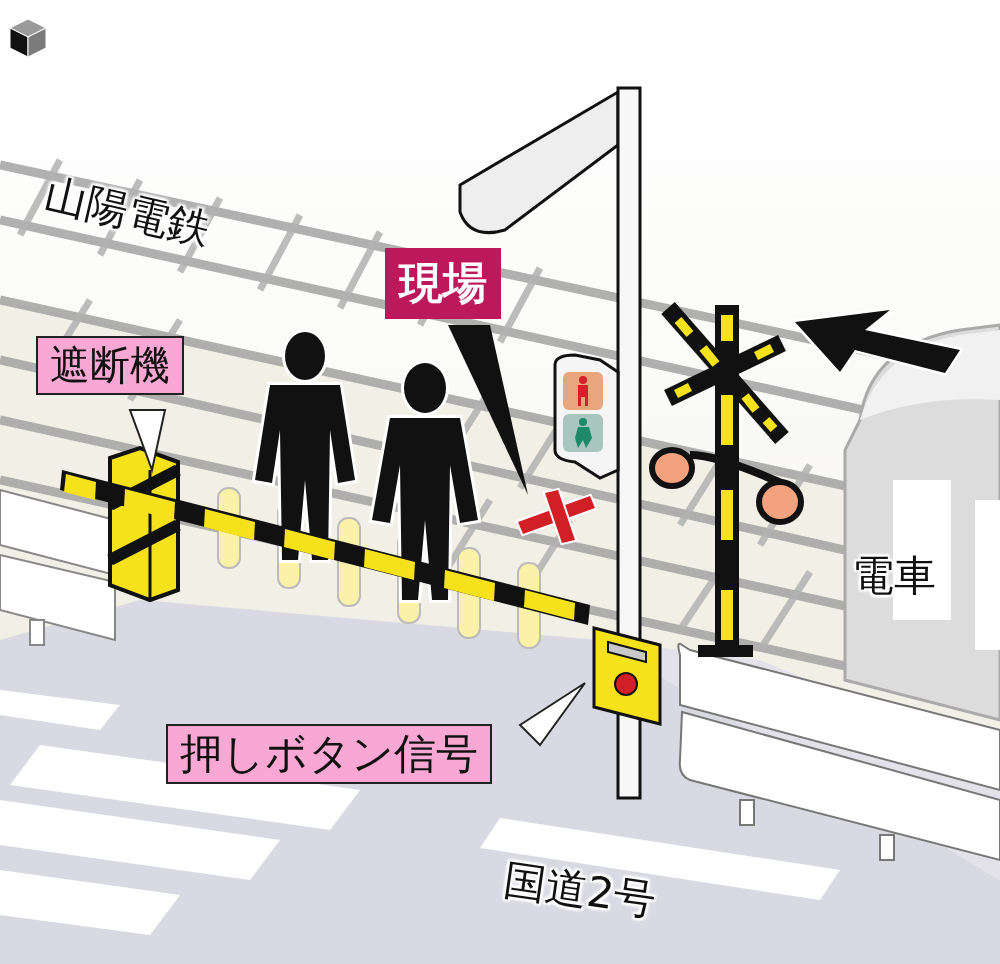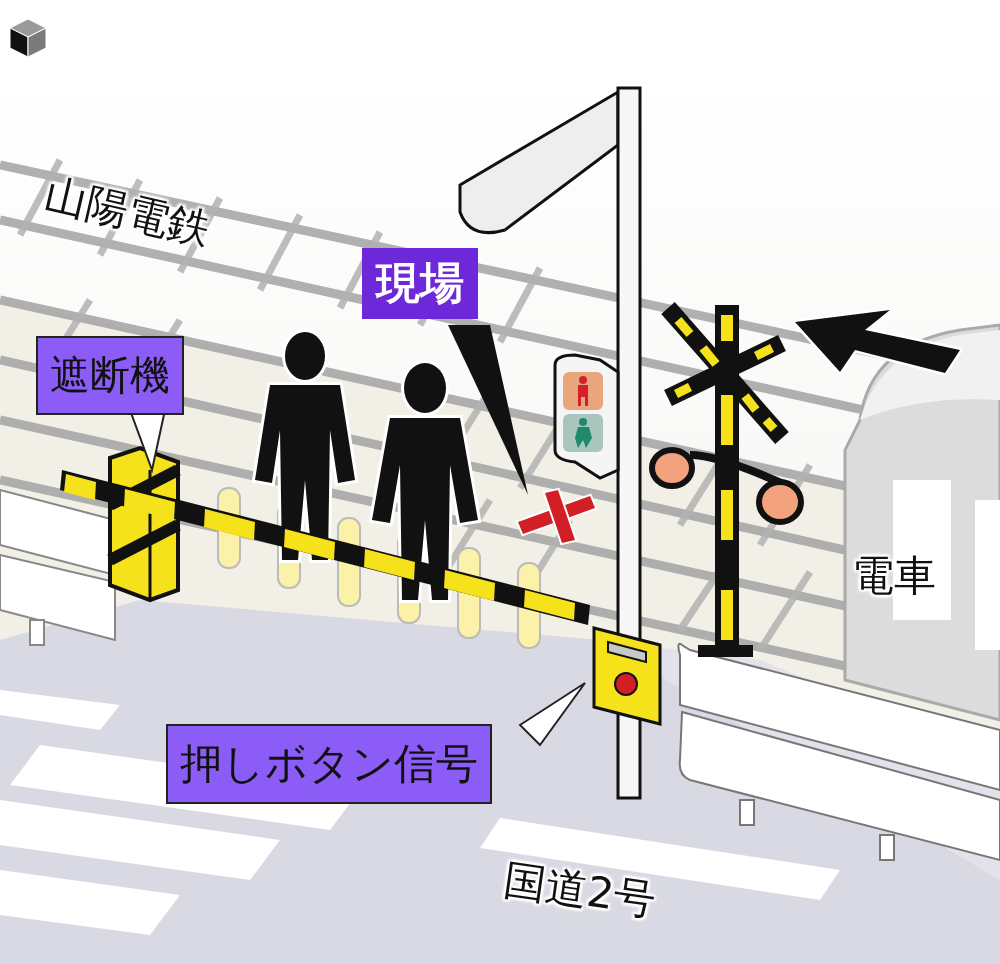--- a/index.html
+++ b/index.html
@@ -5,22 +5,22 @@
   html, body { margin:0; padding:0; background:#ffffff; }
   body { width:1000px; height:964px; position:relative; overflow:hidden;
          font-family:"DejaVu Sans", "Liberation Sans", sans-serif; }
   .title-bar { position:absolute; left:0; top:0; width:1000px; height:74px;
                display:flex; align-items:center; background:#ffffff; z-index:5; }
   .title-icon { width:44px; height:44px; margin-left:6px; margin-right:8px; }
   .title-text { font-size:48px; font-weight:bold; color:#111; letter-spacing:1px; }
   .scene { position:absolute; left:0; top:74px; width:1000px; height:890px; }
   .lbl { position:absolute; white-space:nowrap; color:#111; }
   .halo { text-shadow: 0 0 4px #fff, 0 0 4px #fff, 0 0 6px #fff, 2px 2px 2px #fff, -2px -2px 2px #fff, 2px -2px 2px #fff, -2px 2px 2px #fff; }
-  .boxlbl { background:#8b5cf6; border:2px solid #222; padding:10px 12px; font-size:40px; }
-  .blackbox { background:#6d28d9; color:#fff; font-weight:bold; font-size:44px; padding:6px 14px; }
+  .boxlbl { background:#f9a8d4; border:2px solid #222; padding:0 12px; font-size:40px; }
+  .blackbox { background:#be185d; color:#fff; font-weight:bold; font-size:44px; padding:6px 14px;margin-left:23px; }
 </style>
 </head>
 <body>
 
 <div class="title-bar">
   <svg class="title-icon" viewBox="0 0 44 44">
     <polygon points="22,4 40,13 22,22 4,13" fill="#9a9a9a" stroke="#fff" stroke-width="1"></polygon>
     <polygon points="4,13 22,22 22,42 4,33" fill="#111" stroke="#fff" stroke-width="1"></polygon>
     <polygon points="22,22 40,13 40,33 22,42" fill="#7b7b7b" stroke="#fff" stroke-width="1"></polygon>
   </svg>

